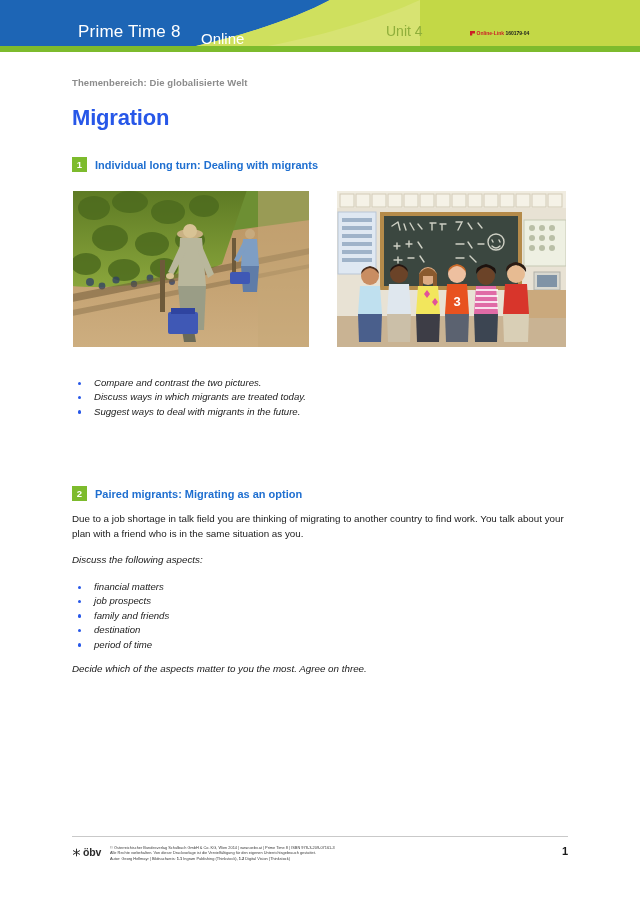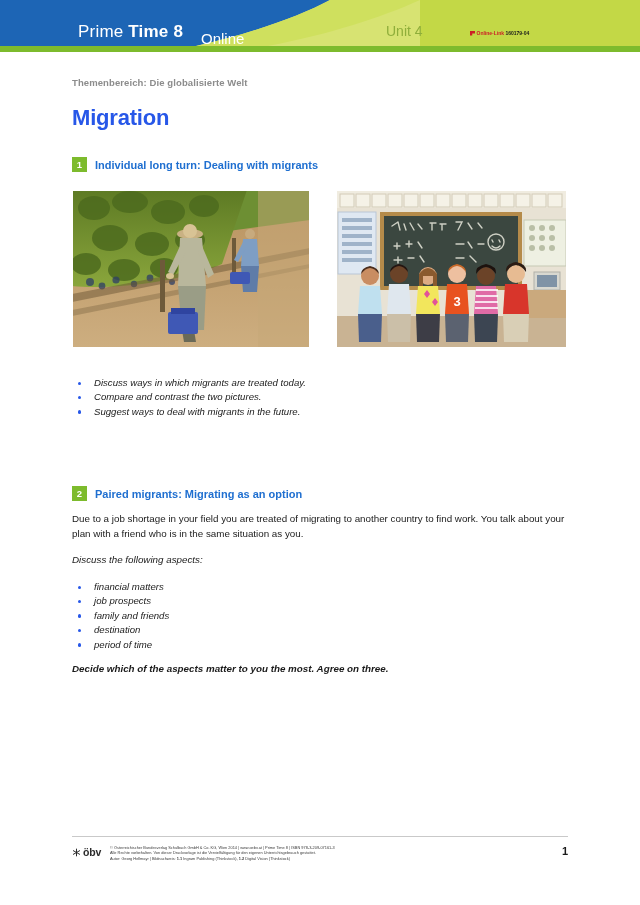--- a/index.html
+++ b/index.html
@@ -12,21 +12,21 @@
   .page { position: relative; width: 640px; height: 905px; background: #fff; }
 
   
   .header { position: absolute; top: 0; left: 0; width: 640px; height: 52px; overflow: hidden; }
   .header svg { display: block; }
   .hdr-title {
     position: absolute; left: 78px; top: 22px;
     font-size: 17px; color: #ffffff; letter-spacing: .2px; white-space: nowrap;
   }
   .hdr-title .light { font-weight: 400; }
-  .hdr-title .bold { font-weight: 700; }
+  .hdr-title .bold { font-weight: 400; }
   .hdr-online { position: absolute; left: 201px; top: 30px; font-size: 15px; color: #ffffff; font-weight: 400; }
   .hdr-unit {
     position: absolute; left: 386px; top: 23px;
     font-size: 14px; font-weight: 400; color: #8fae3a; white-space: nowrap;
   }
   .hdr-link {
     position: absolute; left: 470px; top: 30px;
     font-size: 5px; white-space: nowrap; font-weight: 700;
   }
   .hdr-link .ol-label { color: #cc2026; }
@@ -78,21 +78,21 @@
   }
   #list1 { left: 72px; top: 324px; }
   #list2 { left: 72px; top: 528px; }
 
   .para {
     position: absolute; left: 72px; width: 496px;
     font-size: 9.8px; color: #1a1a1a; line-height: 14.5px;
   }
   #para-intro { top: 460px; }
   #para-discuss { top: 501px; font-style: italic; }
-  #para-decide { top: 610px; font-style: italic; font-weight: bold; }
+  #para-decide { top: 610px; font-style: italic; }
 
   
   .footer-rule {
     position: absolute; left: 72px; top: 836px; width: 496px; height: 1px;
     background: #c9c9c9;
   }
   .footer-logo { position: absolute; left: 72px; top: 846px; display: flex; align-items: center; }
   .logo-mark { width: 9px; height: 9px; margin-right: 2px; }
   .logo-text { font-size: 10.5px; font-weight: 700; color: #2b2b2b; letter-spacing: -.2px; }
   .footer-text {
@@ -313,31 +313,31 @@
           <circle cx="180" cy="84" r="9" fill="#e7bb92"></circle>
           <path d="M170,82 Q180,68 190,82 Q191,74 180,72 Q169,74 170,82Z" fill="#2b1c14"></path>
           <path d="M169,94 L191,94 L193,124 L167,124 Z" fill="#d8352b"></path>
           <path d="M167,124 L193,124 L192,152 L168,152 Z" fill="#d9cfb6"></path>
         </g>
         <rect width="231" height="158" fill="none" stroke="#ffffff" stroke-width="2"></rect>
       </svg>
     </div>
 
     <ul class="bl" id="list1">
+      <li>Compare and contrast the two pictures.</li>
       <li>Discuss ways in which migrants are treated today.</li>
-      <li>Compare and contrast the two pictures.</li>
       <li>Suggest ways to deal with migrants in the future.</li>
     </ul>
 
     <div class="task-head" id="task2-head">
       <div class="task-num">2</div>
       <div class="task-label">Paired migrants: Migrating as an option</div>
     </div>
 
-    <div class="para" id="para-intro">Due to a job shortage in your field you are treated of migrating to another country to find work. You talk about your plan with a friend who is in the same situation as you.</div>
+    <div class="para" id="para-intro">Due to a job shortage in talk field you are thinking of migrating to another country to find work. You talk about your plan with a friend who is in the same situation as you.</div>
     <div class="para" id="para-discuss">Discuss the following aspects:</div>
 
     <ul class="bl" id="list2">
       <li>financial matters</li>
       <li>job prospects</li>
       <li>family and friends</li>
       <li>destination</li>
       <li>period of time</li>
     </ul>
 

